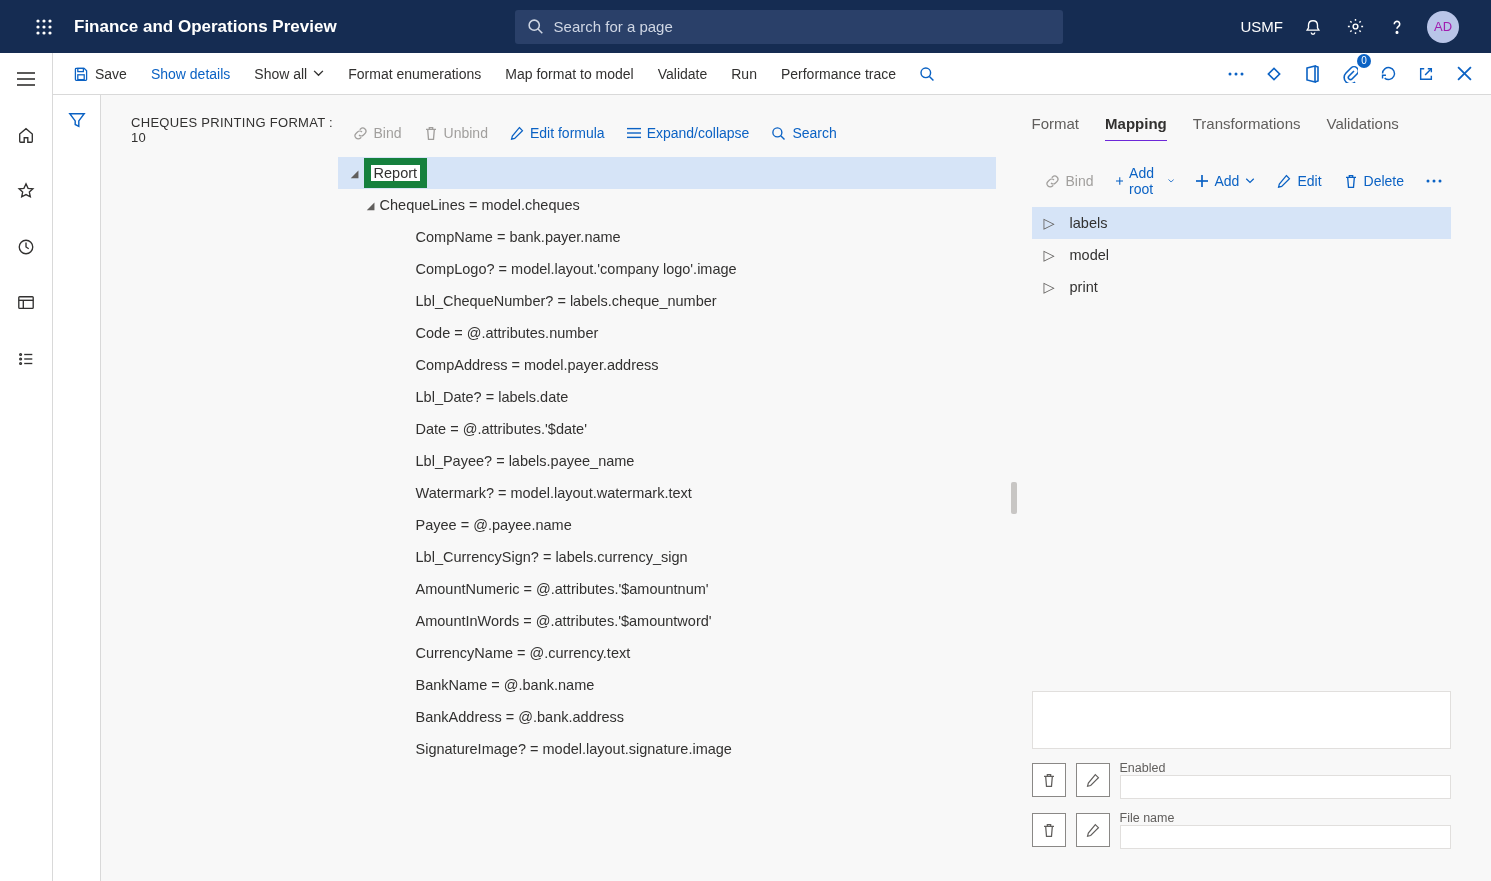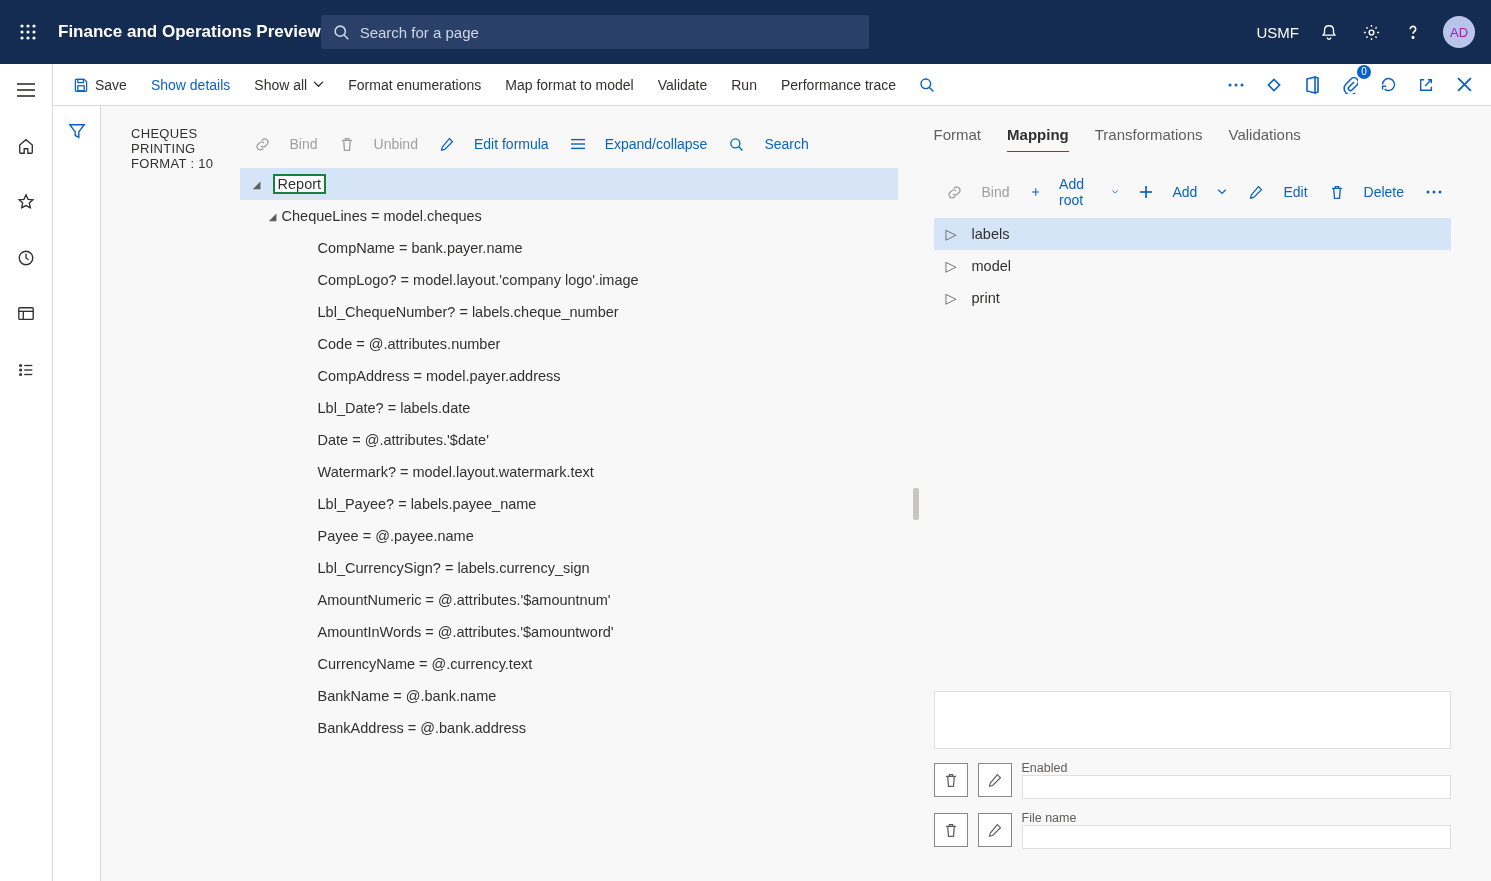--- a/index.html
+++ b/index.html
@@ -1,23 +1,23 @@
 <!DOCTYPE html>
 <html><head>
 <meta charset="utf-8">
 <style>
   * { box-sizing: border-box; margin: 0; padding: 0; }
   html, body { height: 100%; font-family: "Segoe UI", Arial, sans-serif; font-size: 14px; color: #323130; background: #fff; }
   body { display: flex; flex-direction: column; overflow: hidden; }
 
   
-  .topbar { height: 64px; background: #152c52; color: #fff; display: flex; align-items: center; padding: 0 8px; flex-shrink: 0; }
+  .topbar { height: 53px; background: #152c52; color: #fff; display: flex; align-items: center; padding: 0 24px; flex-shrink: 0; }
   .topbar .waffle { width: 40px; display: flex; align-items: center; justify-content: center; cursor: pointer; }
   .topbar .brand { font-size: 17px; font-weight: 600; margin-left: 10px; white-space: nowrap; }
-  .topbar .searchwrap { flex: 1; display: flex; }
+  .topbar .searchwrap { flex: 1; display: flex; justify-content: center; }
   .topbar .searchbox { width: 548px; height: 34px; background: #2a4069; border-radius: 3px; display: flex; align-items: center; padding: 0 12px; color: #cfd6e4; }
   .topbar .searchbox input { background: transparent; border: none; outline: none; color: #fff; font-size: 15px; margin-left: 10px; flex: 1; }
   .topbar .searchbox input::placeholder { color: #cfd6e4; }
   .topbar .right { display: flex; align-items: center; gap: 18px; margin-right: 8px; }
   .topbar .company { font-size: 15px; }
   .topbar .iconbtn { width: 24px; height: 24px; display: flex; align-items: center; justify-content: center; cursor: pointer; }
   .topbar .avatar { width: 32px; height: 32px; border-radius: 50%; background: #b9c5e8; color: #a21caf; display: flex; align-items: center; justify-content: center; font-size: 13px; font-weight: 500; }
 
   
   .shell { flex: 1; display: flex; min-height: 0; }
@@ -43,31 +43,31 @@
   .workspace { flex: 1; display: flex; flex-direction: row; padding: 20px 0 0 30px; min-width: 0; background: #f8f8f8; }
   .crumb { font-size: 13px; letter-spacing: 0.3px; color: #323130; }
   .pagetitle { font-size: 27px; font-weight: 600; margin-top: 2px; margin-bottom: 18px; }
 
   .split { flex: 1; display: flex; min-height: 0; gap: 0; }
 
   .panel-left { width: 658px; display: flex; flex-direction: column; min-height: 0; position: relative; }
   .panel-right { flex: 1; display: flex; flex-direction: column; min-width: 0; padding-right: 40px; }
 
   .toolbar2 { height: 36px; display: flex; align-items: center; gap: 4px; padding-left: 6px; }
-  .tbtn { height: 30px; padding: 0 9px; display: flex; align-items: center; gap: 20px; font-size: 14px; cursor: pointer; color: #0b62c4; }
+  .tbtn { height: 30px; padding: 0 9px; display: flex; align-items: center; gap: 6px; font-size: 14px; cursor: pointer; color: #0b62c4; }
   .tbtn.disabled { color: #a19f9d; cursor: default; }
 
   .tree { flex: 1; overflow-y: auto; position: relative; margin-top: 6px; }
   .tree::-webkit-scrollbar { width: 8px; }
   .tree::-webkit-scrollbar-thumb { background: #c8c6c4; }
   .treerow { height: 32px; display: flex; align-items: center; font-size: 14.5px; padding-right: 10px; cursor: pointer; white-space: nowrap; }
   .treerow.selected { background: #d6e4f7; }
   .treerow .tog { width: 18px; display: inline-flex; justify-content: center; color: #605e5c; font-size: 10px; flex-shrink:0; }
   .treerow .lbl { }
-  .treerow .boxed { border: 2px solid #15803d; padding: 0 3px; background: #fff; margin-left: 7px; }
+  .treerow .boxed { border: 7px solid #15803d; padding: 0 3px; background: #fff; }
   .ind0 { padding-left: 8px; }
   .ind1 { padding-left: 24px; }
   .ind2 { padding-left: 60px; }
 
   .splitter { width: 36px; display: flex; align-items: center; justify-content: center; position: relative; }
   .splitter .grip { width: 6px; height: 32px; background: #c8c6c4; border-radius: 2px; }
 
   .tabs { display: flex; gap: 26px; height: 36px; align-items: flex-start; border-bottom: none; margin-bottom: 14px; }
   .tab { font-size: 15px; color: #605e5c; padding-bottom: 8px; cursor: pointer; }
   .tab.active { color: #323130; font-weight: 600; border-bottom: 1px solid #6d28d9; }
@@ -354,28 +354,28 @@
                 <div class="treerow ind2">
                   <span class="tog"></span>
                   <span class="lbl">Lbl_Date? = labels.date</span>
                 </div>
                 <div class="treerow ind2">
                   <span class="tog"></span>
                   <span class="lbl">Date = @.attributes.'$date'</span>
                 </div>
                 <div class="treerow ind2">
                   <span class="tog"></span>
+                  <span class="lbl">Lbl_Payee? = labels.payee_name</span>
+                </div>
+                <div class="treerow ind2">
+                  <span class="tog"></span>
                   <span class="lbl">Watermark? = model.layout.watermark.text</span>
                 </div>
                 <div class="treerow ind2">
                   <span class="tog"></span>
-                  <span class="lbl">Lbl_Payee? = labels.payee_name</span>
-                </div>
-                <div class="treerow ind2">
-                  <span class="tog"></span>
                   <span class="lbl">Payee = @.payee.name</span>
                 </div>
                 <div class="treerow ind2">
                   <span class="tog"></span>
                   <span class="lbl">Lbl_CurrencySign? = labels.currency_sign</span>
                 </div>
                 <div class="treerow ind2">
                   <span class="tog"></span>
                   <span class="lbl">AmountNumeric = @.attributes.'$amountnum'</span>
                 </div>
@@ -387,20 +387,24 @@
                   <span class="tog"></span>
                   <span class="lbl">CurrencyName = @.currency.text</span>
                 </div>
                 <div class="treerow ind2">
                   <span class="tog"></span>
                   <span class="lbl">BankName = @.bank.name</span>
                 </div>
                 <div class="treerow ind2">
                   <span class="tog"></span>
                   <span class="lbl">BankAddress = @.bank.address</span>
+                </div>
+                <div class="treerow ind2">
+                  <span class="tog"></span>
+                  <span class="lbl">SignatureImage? = model.layout.signature.image</span>
                 </div>
               </div>
           </div>
 
           <div class="splitter">
               <div class="grip"></div>
             </div>
 
           <div class="panel-right">
             <div class="tabs">

